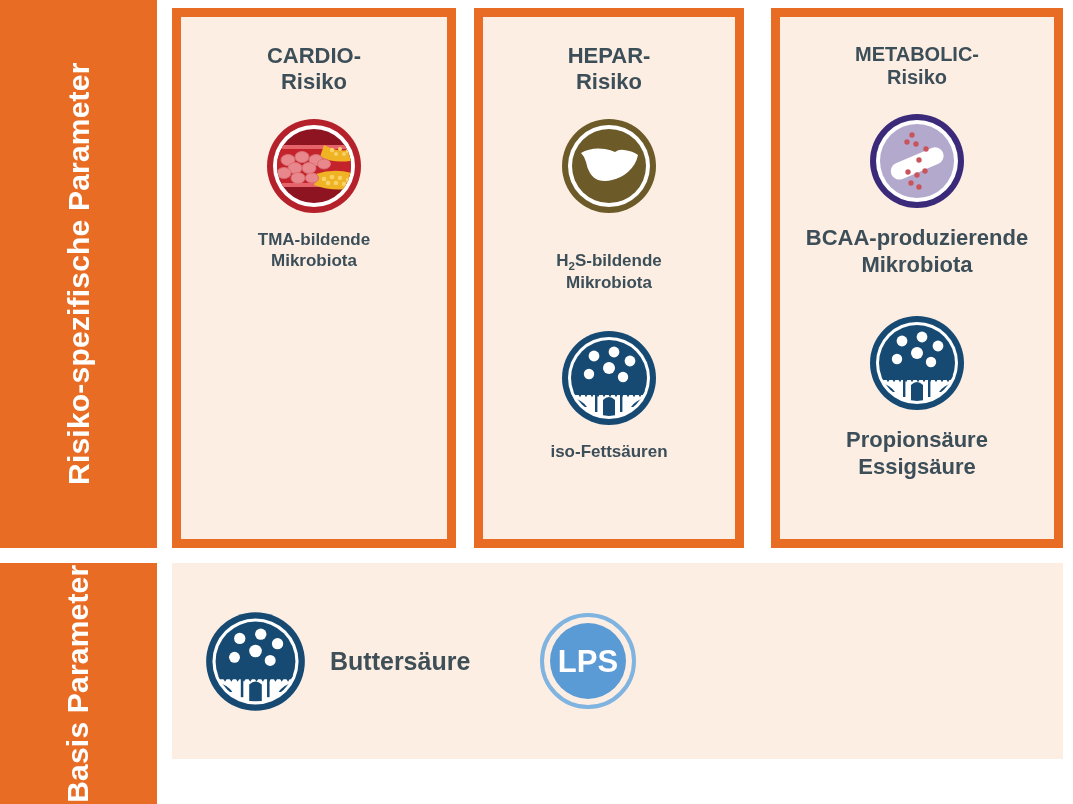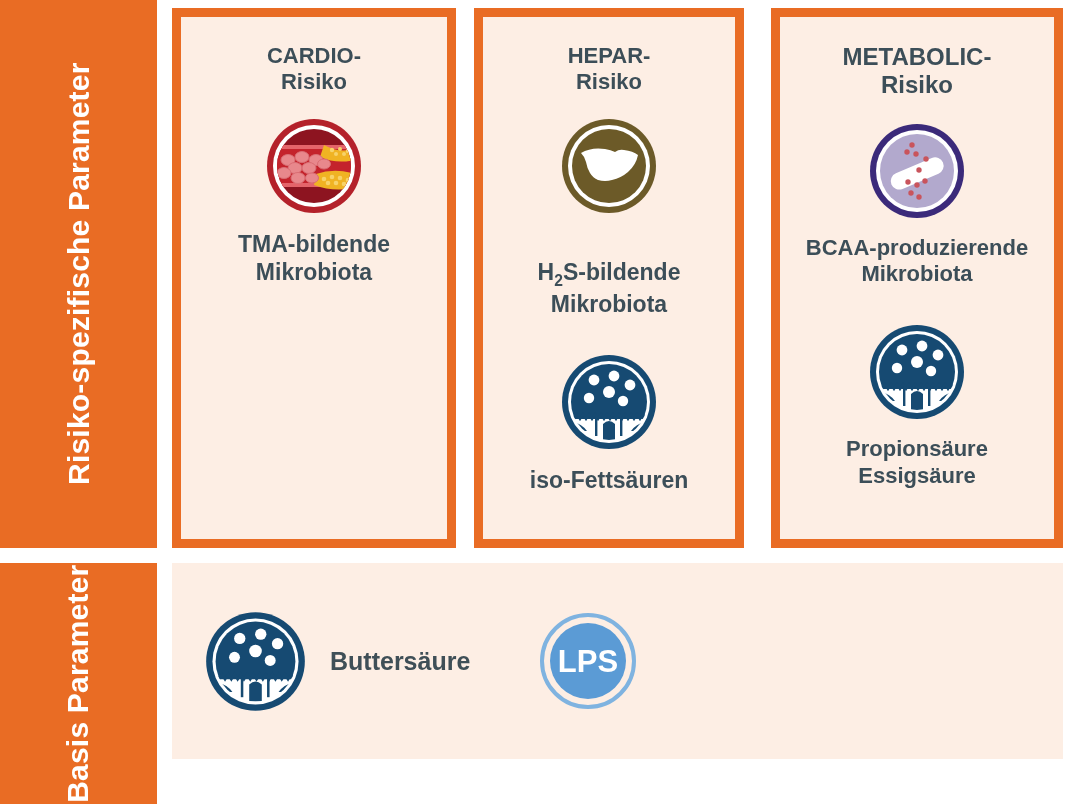--- a/index.html
+++ b/index.html
@@ -41,25 +41,25 @@
   .card-1{left:172px;width:284px;}
   .card-2{left:474px;width:270px;}
   .card-3{left:771px;width:292px;}
 
   .card-title{
     color:#3c4e58;font-weight:bold;font-size:22px;
     line-height:1.16;text-align:center;
     margin-top:26px;
     white-space:pre-line;
   }
-  .card-3 .card-title{font-size:24px;}
+  .card-3 .card-title{font-size:20px;}
 
   .entry{display:flex;flex-direction:column;align-items:center;}
   .entry-label{
-    color:#3c4e58;font-weight:bold;font-size:23px;
+    color:#3c4e58;font-weight:bold;font-size:17px;
     line-height:1.22;text-align:center;
     white-space:pre-line;
   }
   .card-3 .entry-label{font-size:22px;}
 
   .icon-wrap{display:block;}
 
   
   .sp-a{height:22px;}
   .sp-b{height:14px;}

